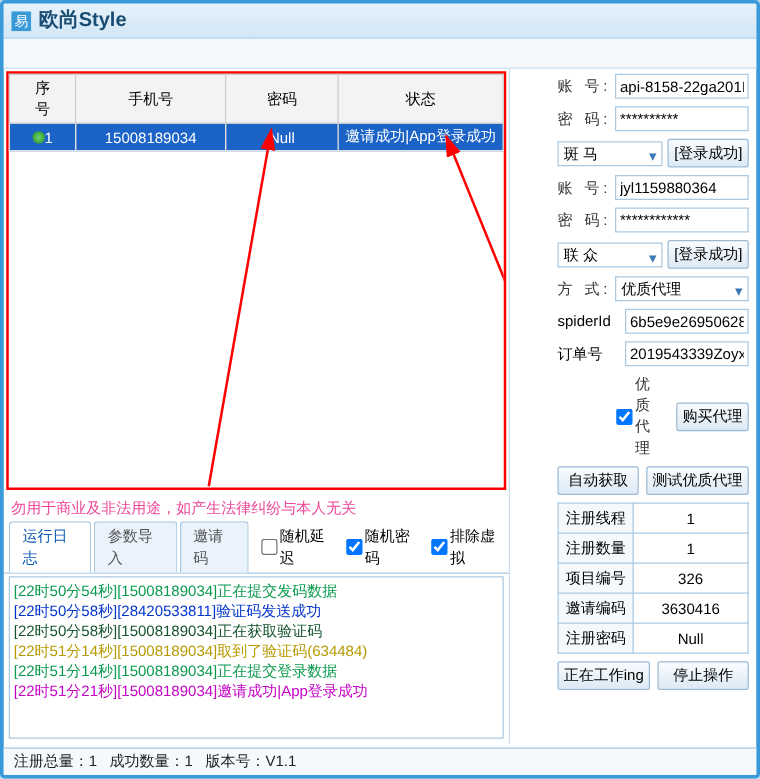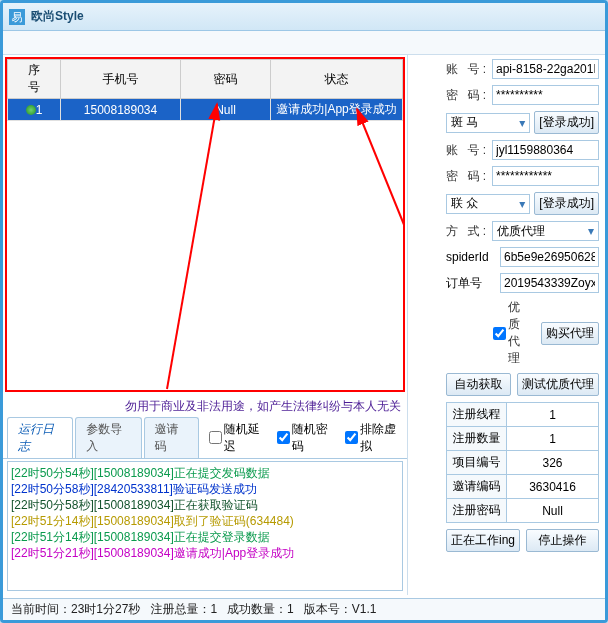--- a/index.html
+++ b/index.html
@@ -1,45 +1,45 @@
 <!DOCTYPE html>
 <html><head>
 <meta charset="utf-8">
 <style>
   * { box-sizing: border-box; margin: 0; padding: 0; }
   body { font-family: "Microsoft YaHei", Arial, sans-serif; font-size: 12px; background: #c0ddf0; width: 608px; height: 623px; overflow: hidden; }
   .window { width: 608px; height: 623px; background: #fff; border: 3px solid #3a9ad9; border-radius: 4px; position: relative; }
   .titlebar { height: 28px; background: linear-gradient(#e6f2fb,#d1e7f6); display: flex; align-items: center; padding: 0 6px; border-bottom: 1px solid #9cc7e6; }
   .titlebar .appicon { width: 16px; height: 16px; margin-right: 6px; }
-  .titlebar .title { font-size: 12px; color: #1a4d73; font-weight: bold; }
+  .titlebar .title { font-size: 16px; color: #1a4d73; font-weight: bold; }
   .toolbar { height: 24px; background: #f5f9fc; border-bottom: 1px solid #ccdeed; }
   .content { display: flex; position: relative; height: 540px; }
   .left { width: 435px; display: flex; flex-direction: column; border-right: 1px solid #ccdeed; }
   .right { width: 165px; padding: 4px 6px; display: flex; flex-direction: column; gap: 6px; margin-left: 32px; }
   
   .grid { position: relative; flex: 1; border: 2px solid #ff0000; margin: 2px; }
   .grid thead th { background: #f3f3f3; border: 1px solid #ccc; padding: 2px 20px; font-weight: normal; text-align: center; }
   .grid table { width: 100%; border-collapse: collapse; }
   .grid tbody td { border: 1px solid #e0e0e0; padding: 2px 4px; text-align: center; }
   .grid tbody tr.selected td { background: #1b63c7; color: #fff; }
   .dot { width:10px;height:10px;border-radius:50%;display:inline-block;background:radial-gradient(#6ed36e,#228b22);vertical-align:middle;}
   
   .tabstrip { display:flex; gap:2px; padding:2px 4px 0; border-bottom:1px solid #a9c9e2; align-items:center;}
   .tab { padding:3px 10px; background:#eaf3fb; border:1px solid #a9c9e2; border-bottom:none; border-radius:3px 3px 0 0; color:#555;}
-  .tab.active { background:#fff; color:#0a5bb5;font-style:italic; }
+  .tab.active { background:#fff; color:#0a5bb5; }
   .chk { margin-left:8px; display:flex; align-items:center; gap:2px; }
   .log { height:130px; overflow:auto; border:1px solid #a9c9e2; margin:2px 4px 4px; padding:3px; line-height:16px;}
   .log div { white-space: nowrap; }
-  .warn { color:#4c1d95; margin:4px 6px 0;text-align:right; }
+  .warn { color:#ec4899; margin:4px 6px 0; }
   
   .row { display:flex; align-items:center; gap:4px; }
   .row label { width:42px; text-align:justify; text-align-last:justify; letter-spacing:2px; color:#333;}
   .row input[type=text], .row input[type=password] { flex:1; border:1px solid #a9c9e2; height:20px; padding:0 3px; font-size:12px; min-width:0; }
   .row .btn { border:1px solid #9ab9d3; background:linear-gradient(#f9fcff,#dce9f4); padding:2px 4px; font-size:12px; border-radius:2px; white-space:nowrap;}
-  .sel { border:1px solid #a9c9e2; height:20px; display:flex; align-items:center; padding:0 4px; flex:1; justify-content:space-between; min-width:0;}
+  .sel { border:1px solid #a9c9e2; height:20px; display:flex; align-items:flex-end; padding:0 4px; flex:1; justify-content:space-between; min-width:0;}
   .sel .chev { color:#3a79b7; }
   .mini-table { border-collapse:collapse; width:100%; }
   .mini-table td { border:1px solid #a9c9e2; padding:3px 4px; font-size:12px; }
   .mini-table td:first-child { width:60px; text-align:center; background:#f5f9fc;}
   .mini-table td:last-child { text-align:center; }
   .status { height:22px; border-top:1px solid #a9c9e2; display:flex; align-items:center; padding:0 8px; gap:10px; font-size:12px; color:#222; background:#f5f9fc; position:absolute; bottom:0; left:0; right:0;}
   .status span { white-space:nowrap; }
   
   .arrow { position:absolute; pointer-events:none; }
   .chk input { width:13px; height:13px; }
@@ -199,18 +199,17 @@
       </tbody>
         </table>
       <div class="row" style="gap:6px">
         <button class="btn" style="flex:1">正在工作ing</button>
         <button class="btn" style="flex:1">停止操作</button>
       </div>
     </div>
   </div>
 
   <div class="status">
-    <span><span>当前时间：</span><span>23时1分27秒</span></span>
     <span><span>注册总量：</span><span>1</span></span>
     <span><span>成功数量：</span><span>1</span></span>
     <span><span>版本号：</span><span>V1.1</span></span>
   </div>
 </div>
 
 </body></html>

